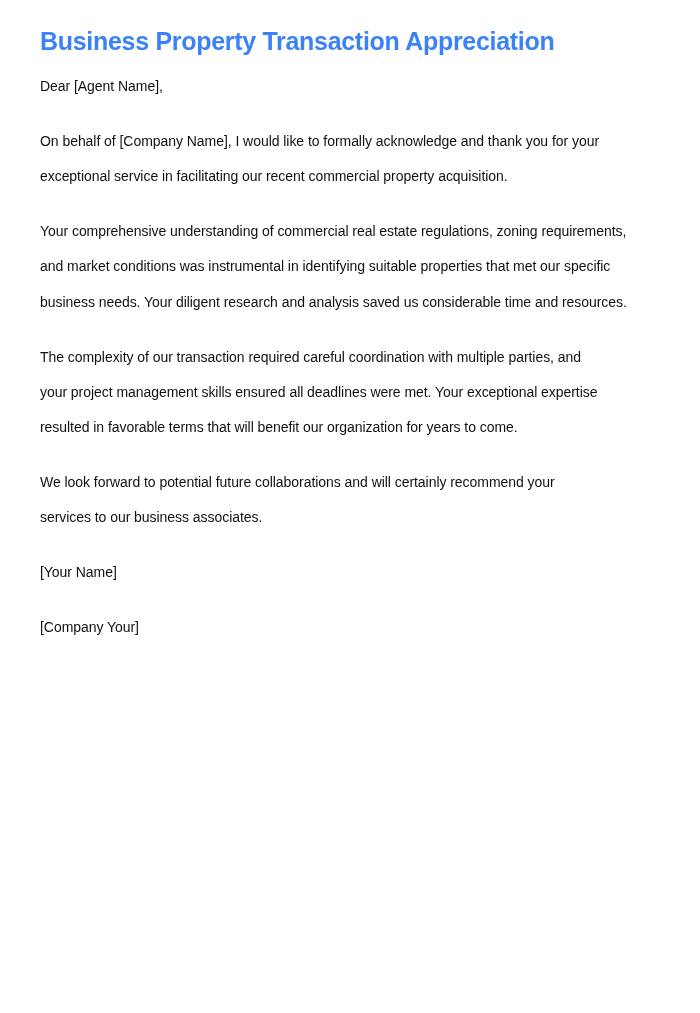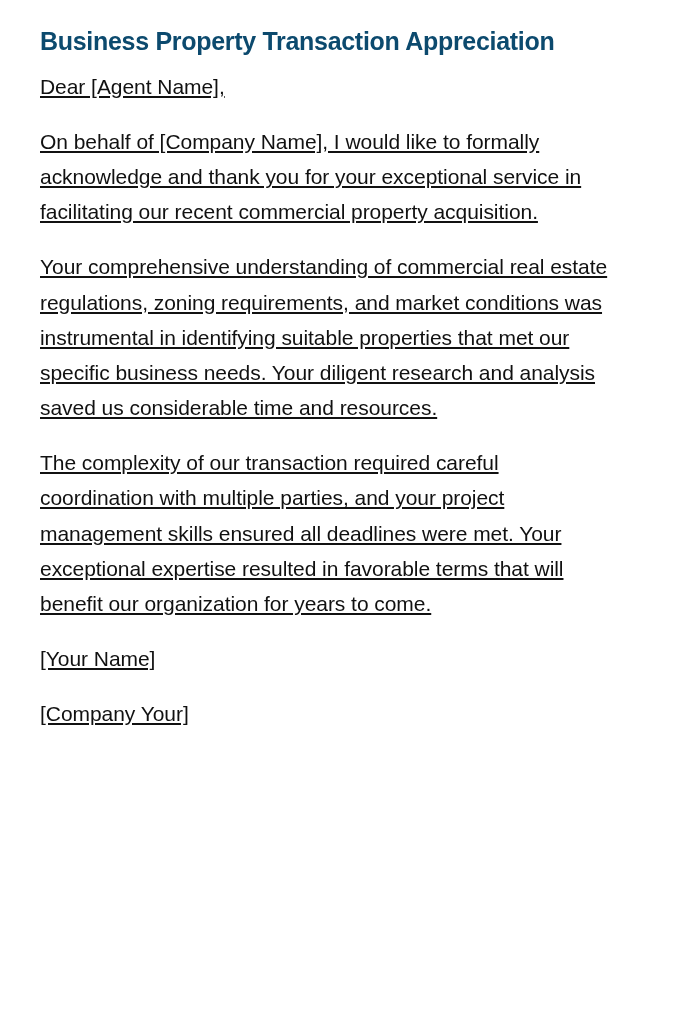--- a/index.html
+++ b/index.html
@@ -19,36 +19,36 @@
       padding: 24px 40px 0 40px;
       box-sizing: border-box;
       width: 700px;
     }
     .title {
       font-size: 25px;
       font-weight: bold;
       margin: 0;
       line-height: 34px;
       letter-spacing: -0.3px;
-      color: #0c4a6e;
+      color: #3b82f6;
     }
     .p {
-      font-size: 21px;
+      font-size: 14px;
       line-height: 35.2px;
       margin: 0;
       letter-spacing: -0.05px;
-      text-decoration: underline;
     }
     .salutation { margin-top: 11px; }
     .gap { margin-top: 19.8px; }
   </style>
 </head>
 <body>
 
 <div class="page">
   <h1 class="title">Business Property Transaction Appreciation</h1>
   <p class="p salutation">Dear [Agent Name],</p>
   <p class="p gap" style="width:560px">On behalf of [Company Name], I would like to formally acknowledge and thank you for your exceptional service in facilitating our recent commercial property acquisition.</p>
   <p class="p gap" style="width:600px">Your comprehensive understanding of commercial real estate regulations, zoning requirements, and market conditions was instrumental in identifying suitable properties that met our specific business needs. Your diligent research and analysis saved us considerable time and resources.</p>
   <p class="p gap" style="width:570px">The complexity of our transaction required careful coordination with multiple parties, and your project management skills ensured all deadlines were met. Your exceptional expertise resulted in favorable terms that will benefit our organization for years to come.</p>
+  <p class="p gap" style="width:560px">We look forward to potential future collaborations and will certainly recommend your services to our business associates.</p>
   <p class="p gap">[Your Name]</p>
   <p class="p gap">[Company Your]</p>
 </div>
 
 </body></html>

